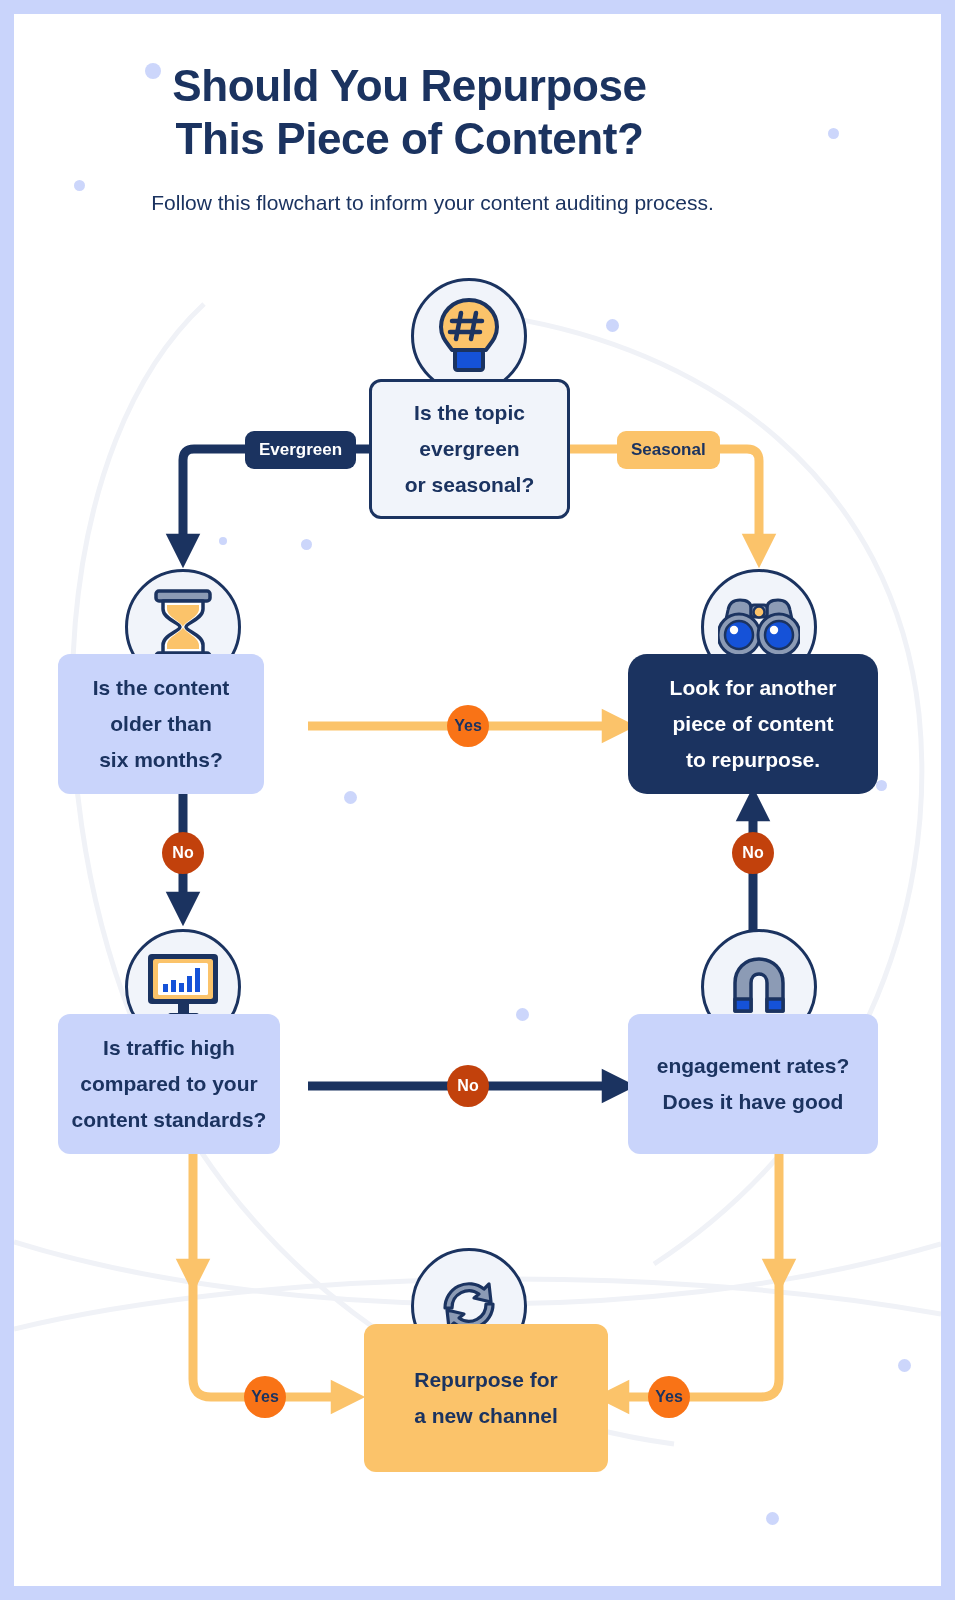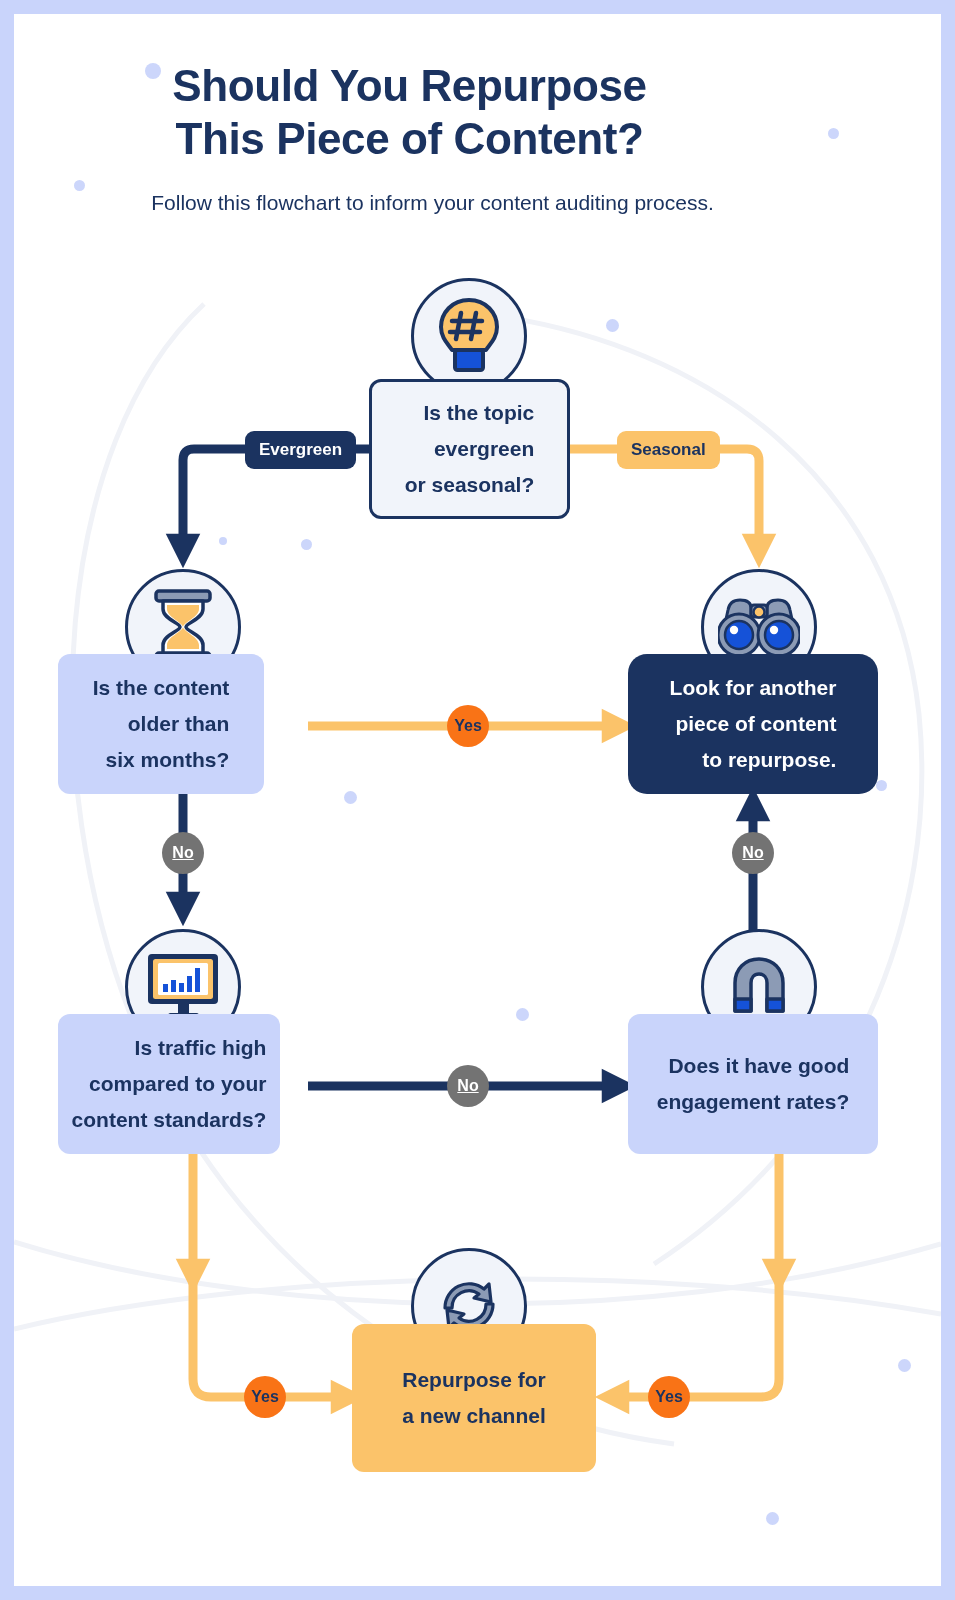--- a/index.html
+++ b/index.html
@@ -64,21 +64,21 @@
     width: 927px; height: 1572px;
   }
   
   .node {
     position: absolute;
     box-sizing: border-box;
     border-radius: 12px;
     display: flex;
     align-items: center;
     justify-content: center;
-    text-align: right;
+    text-align: center;
     font-size: 21px;
     line-height: 36px;
     font-weight: bold;
     padding: 10px 8px;
   }
   .node-outline {
     background: #f1f4fa;
     border: 3px solid #1b3360;
     color: #1b3360;
   }
@@ -127,21 +127,21 @@
     position: absolute;
     box-sizing: border-box;
     border-radius: 50%;
     display: flex;
     align-items: center;
     justify-content: center;
     font-size: 16px;
     font-weight: bold;
     width: 42px; height: 42px;
   }
-  .badge-navy { background:#737373; color:#ffffff;text-decoration:underline; }
+  .badge-navy { background:#c2410c; color:#ffffff; }
   .badge-amber { background:#f97316; color:#1b3360; }
 </style>
 </head>
 <body>
 
 <div id="page">
   <div id="canvas">
 
     <svg class="deco-svg" viewBox="0 0 927 1572">
       <path d="M 190 290 C 40 430 20 760 120 1010 C 215 1250 430 1400 660 1430" fill="none" stroke="#f0f2f7" stroke-width="5"></path>
@@ -309,26 +309,26 @@
     <div class="node node-lav" style="left:44px; top:1000px; width:222px; height:140px;">
       <div>
         <div>Is traffic high</div>
         <div>compared to your</div>
         <div>content standards?</div>
       </div>
     </div>
 
     <div class="node node-lav" style="left:614px; top:1000px; width:250px; height:140px;">
       <div>
+        <div>engagement rates?</div>
         <div>Does it have good</div>
-        <div>engagement rates?</div>
-      </div>
-    </div>
-
-    <div class="node node-amber" style="left:338px; top:1310px; width:244px; height:148px;">
+      </div>
+    </div>
+
+    <div class="node node-amber" style="left:350px; top:1310px; width:244px; height:148px;">
       <div>
         <div>Repurpose for</div>
         <div>a new channel</div>
       </div>
     </div>
 
     <div class="pill pill-navy" style="left:231px; top:417px;">
       <span>Evergreen</span>
     </div>
 

